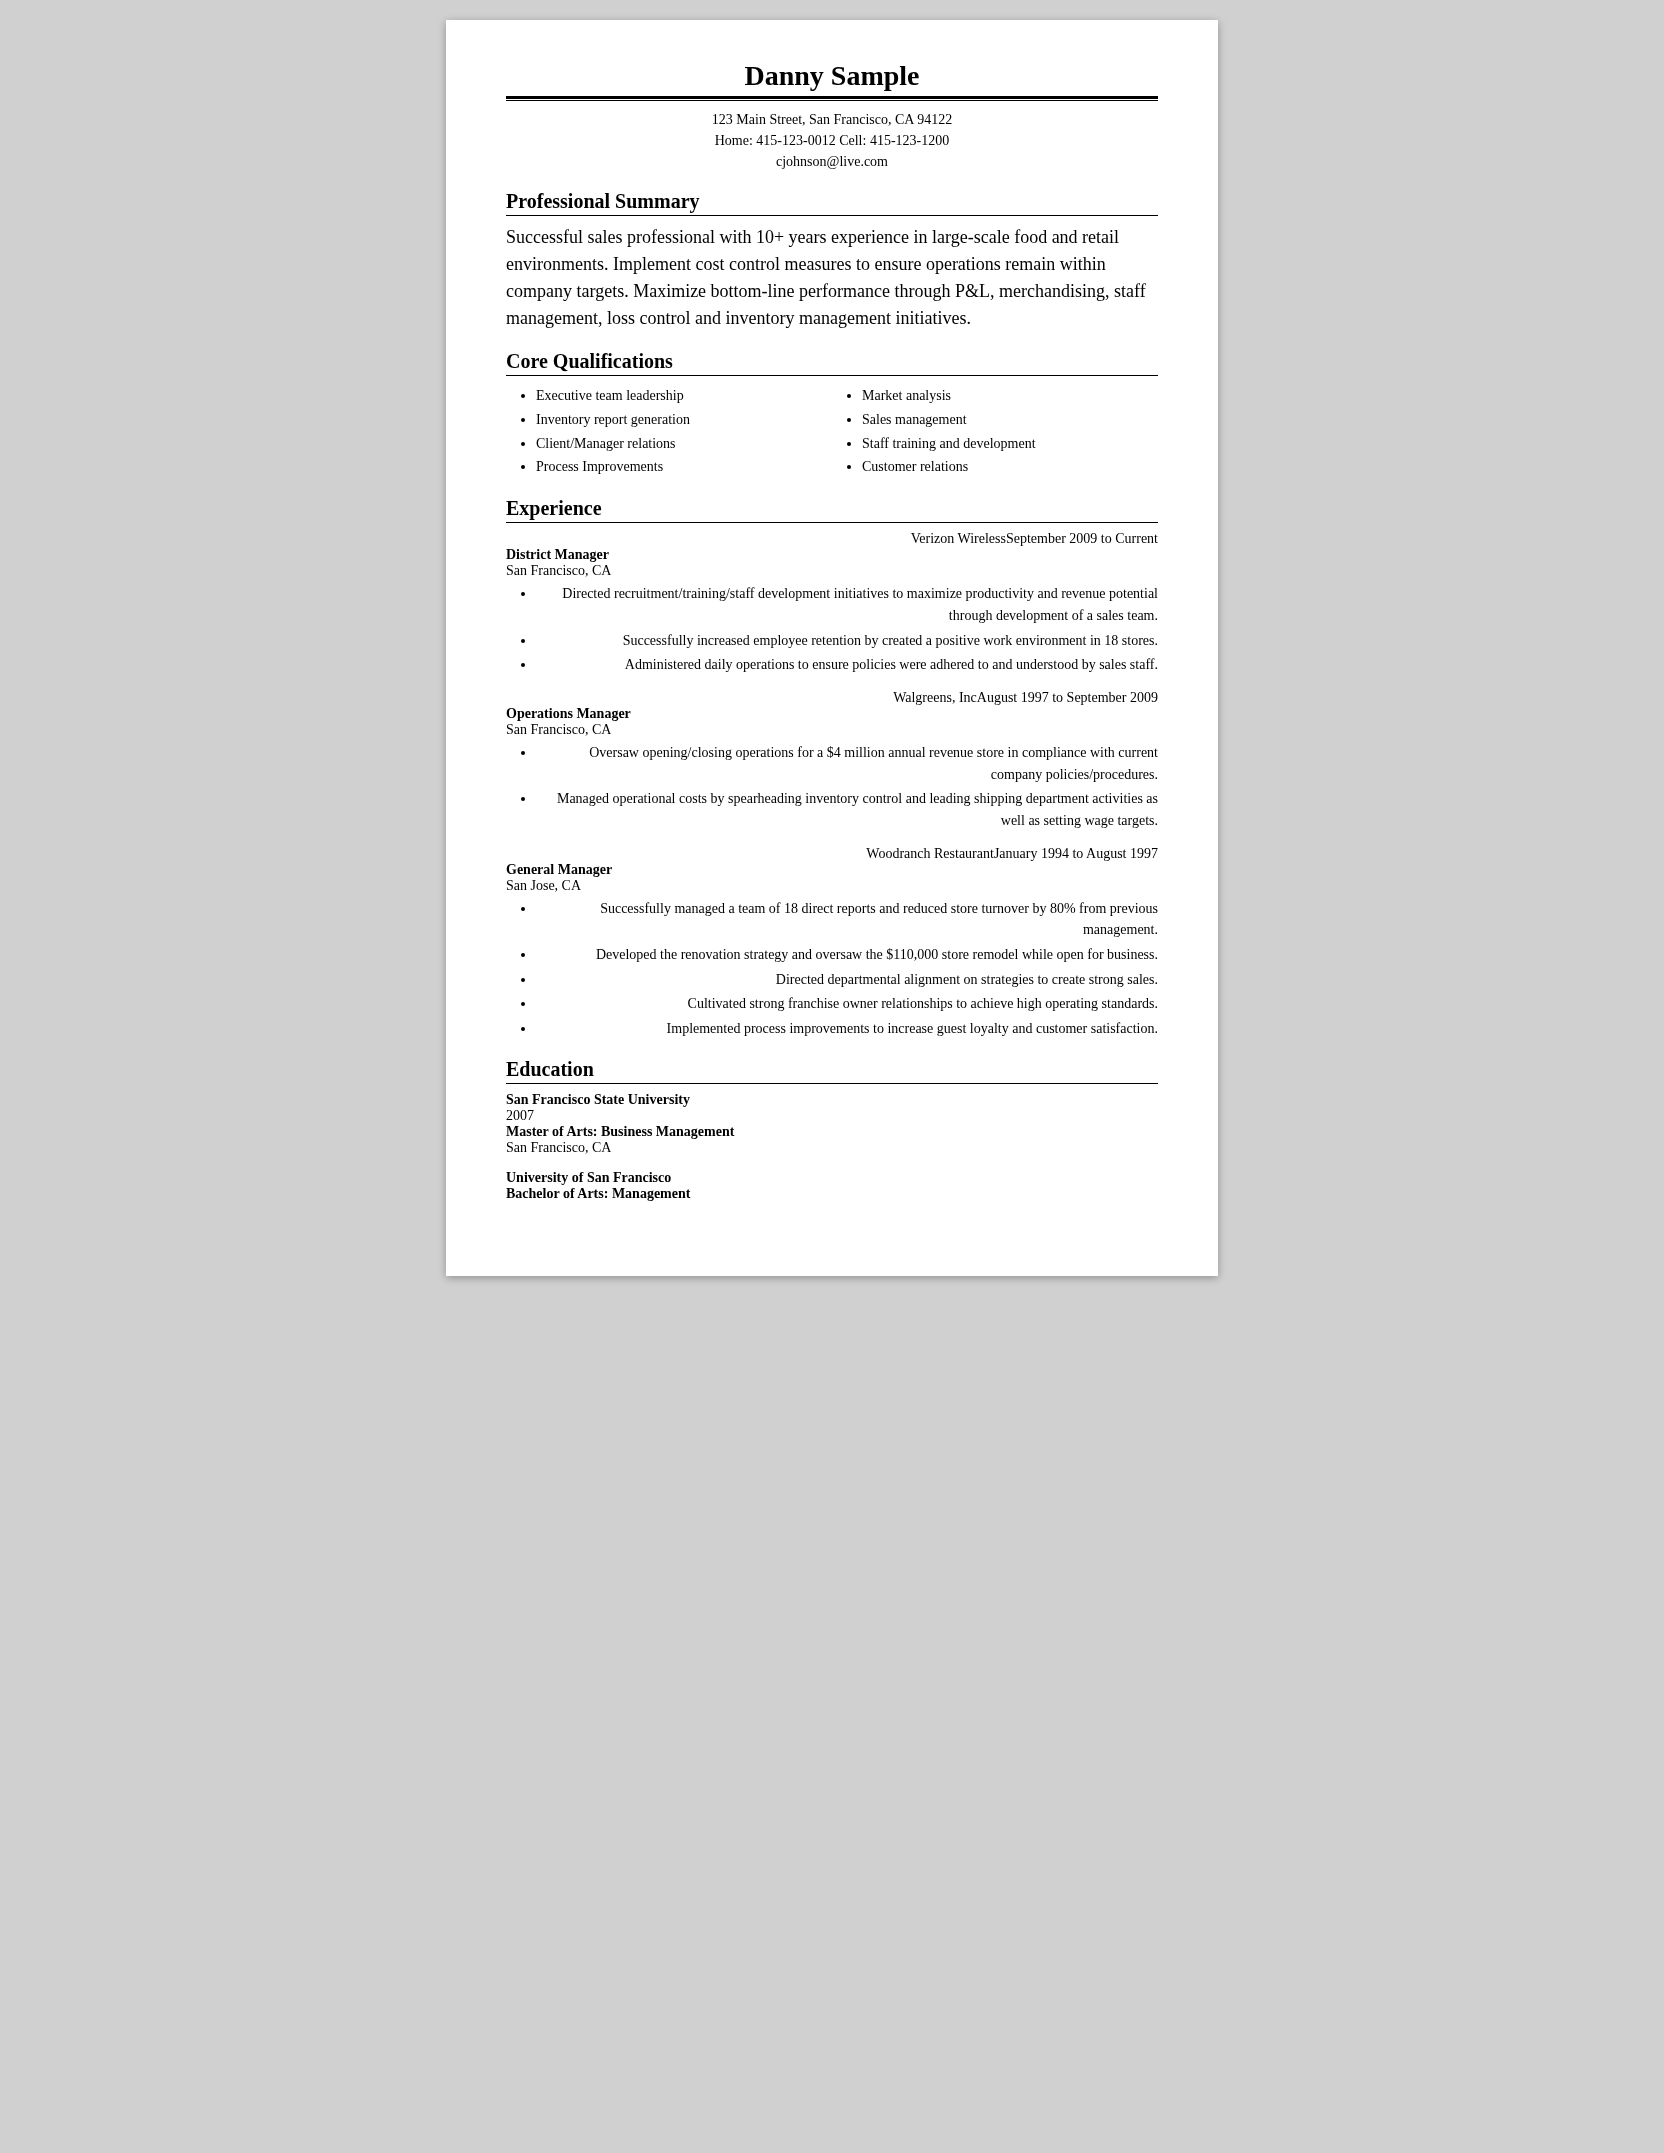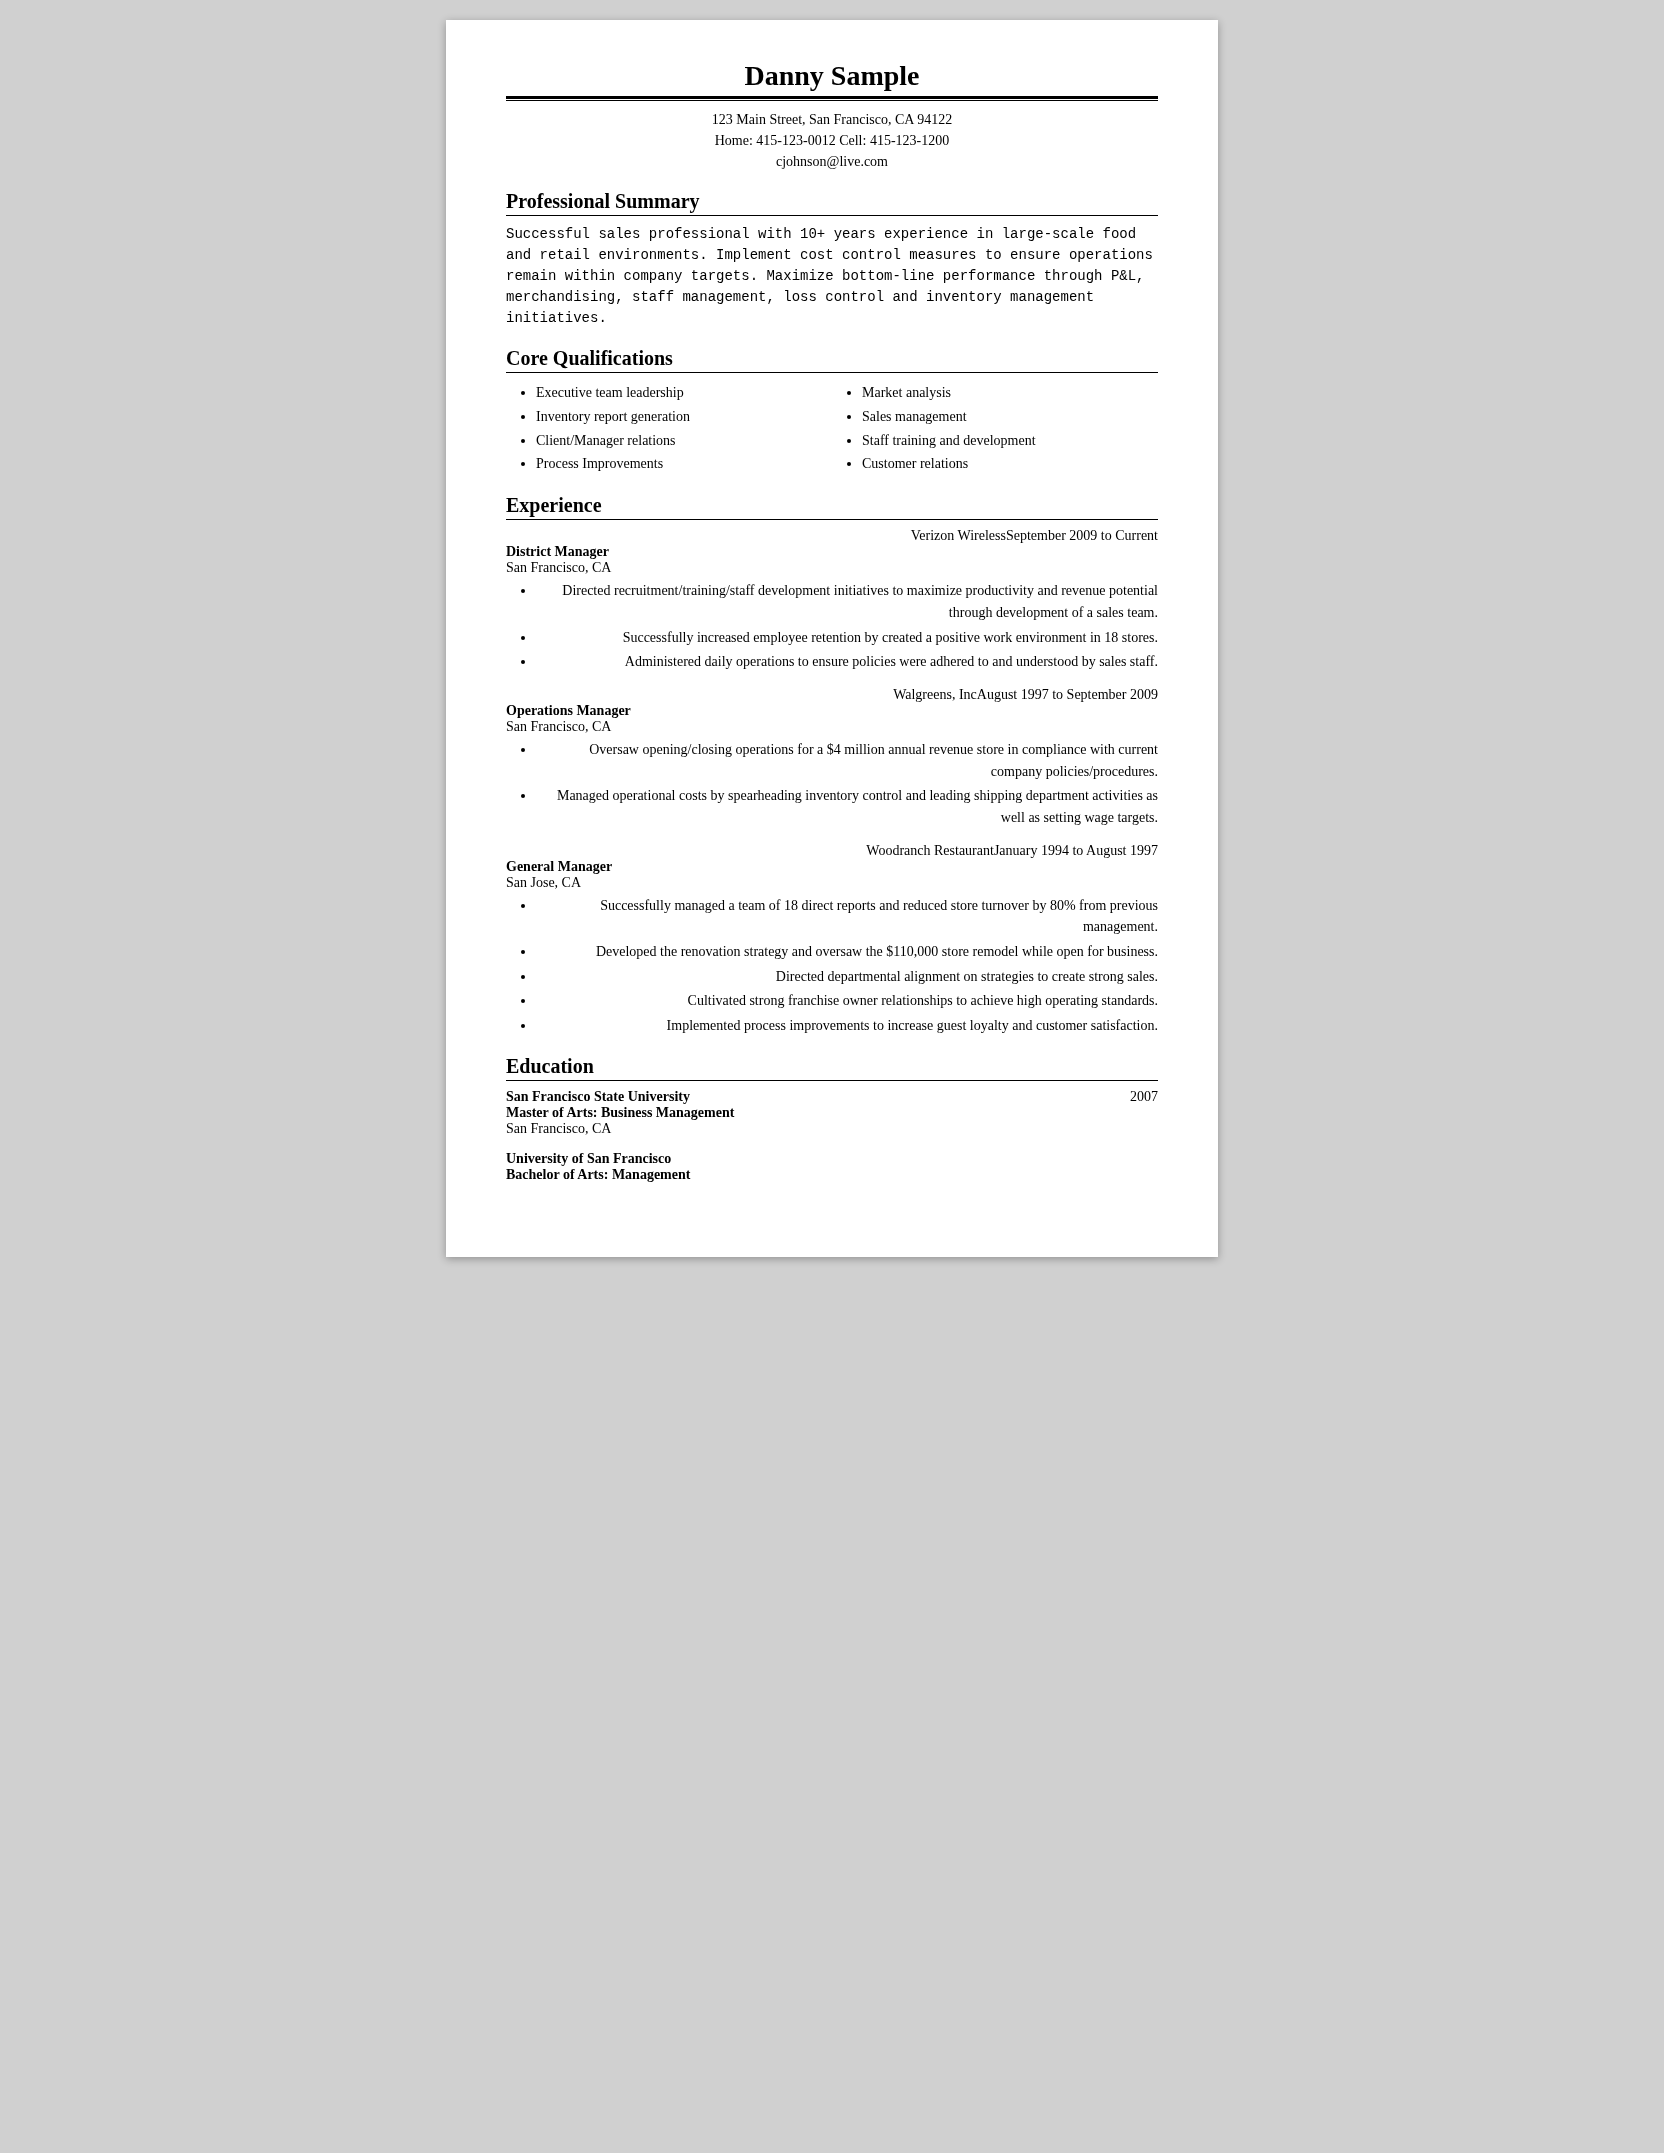--- a/index.html
+++ b/index.html
@@ -52,22 +52,22 @@
     }
     .section-title {
       font-size: 20px;
       font-weight: bold;
       font-family: Times New Roman, serif;
       border-bottom: 1px solid #000;
       padding-bottom: 2px;
       margin-bottom: 8px;
     }
     .section-body {
-      font-size: 14px;
-      font-family: Liberation Mono, monospace;
+      font-size: 18px;
+      font-family: Liberation Serif, serif;
       line-height: 1.5;
     }
     .two-col-list {
       display: flex;
       gap: 0;
     }
     .two-col-list ul {
       list-style: disc;
       margin-left: 30px;
       flex: 1;
@@ -119,20 +119,21 @@
     }
     .edu-school {
       font-weight: bold;
       font-size: 14px;
       font-family: Times New Roman, serif;
     }
     .edu-header {
       display: flex;
       justify-content: space-between;
       align-items: baseline;
+      flex-direction: column;
     }
     .edu-degree {
       font-size: 14px;
       font-family: Times New Roman, serif;
     }
     .edu-location {
       font-size: 14px;
       font-family: Times New Roman, serif;
     }
   </style>

